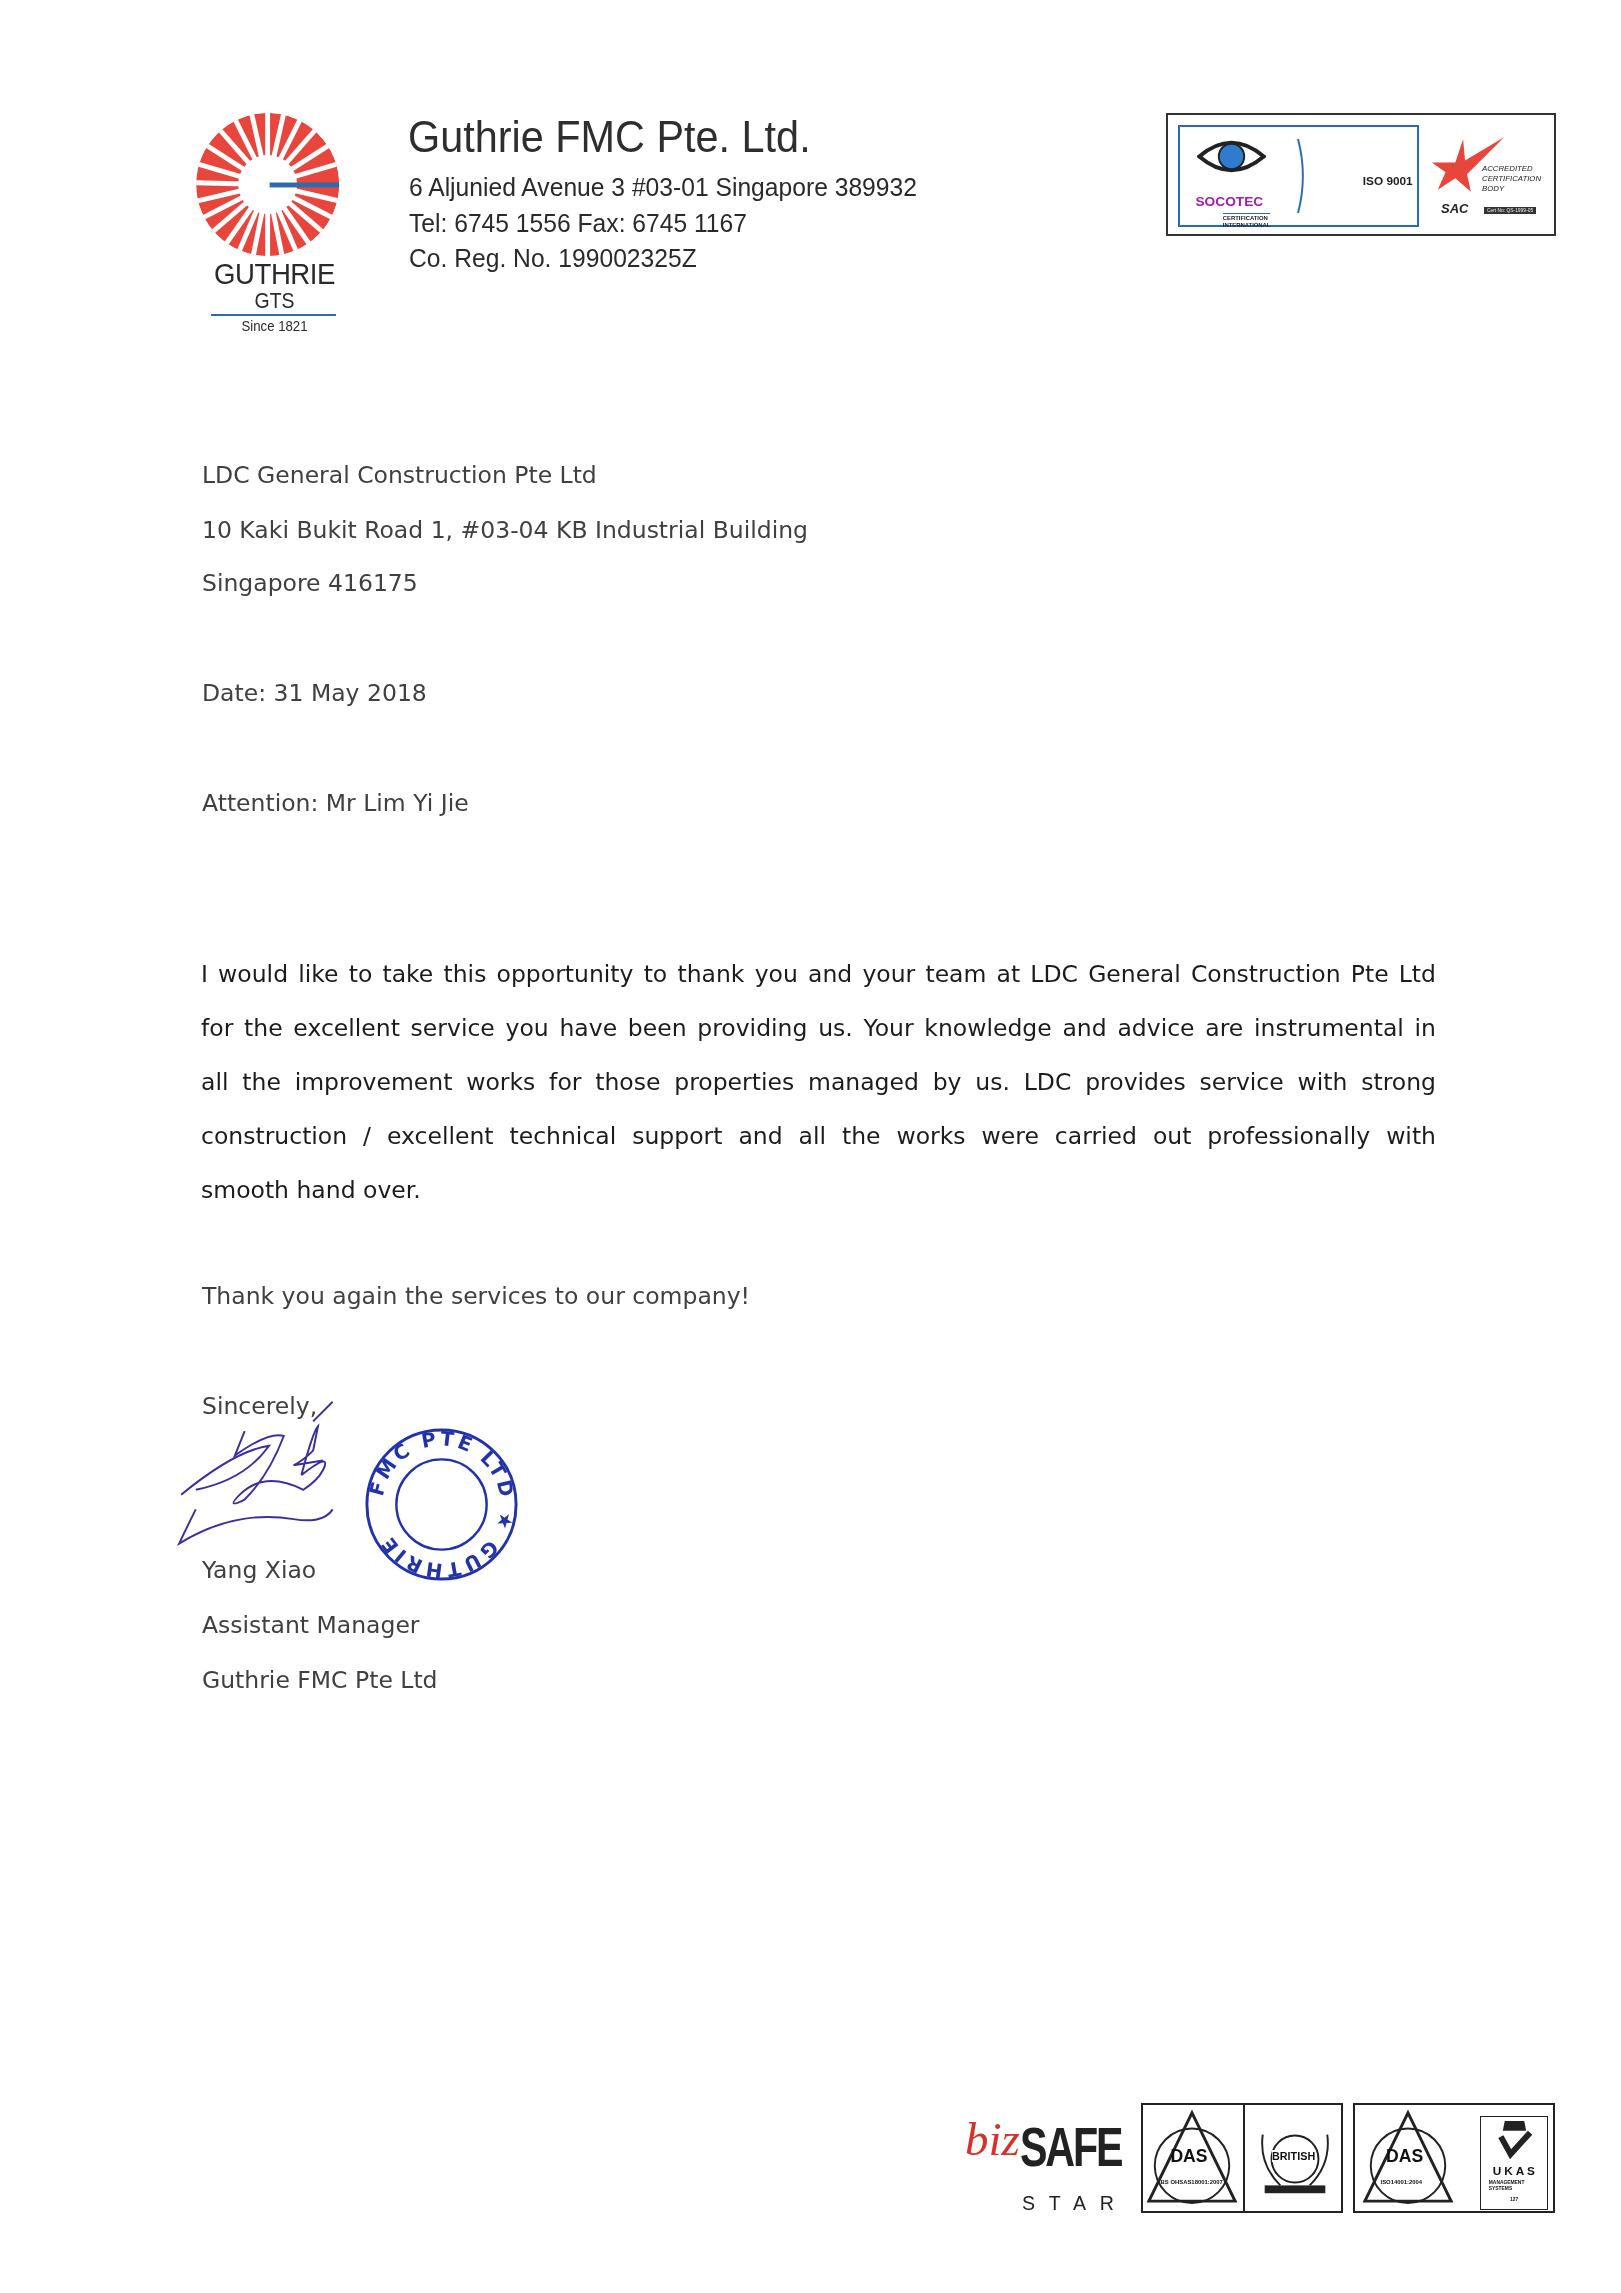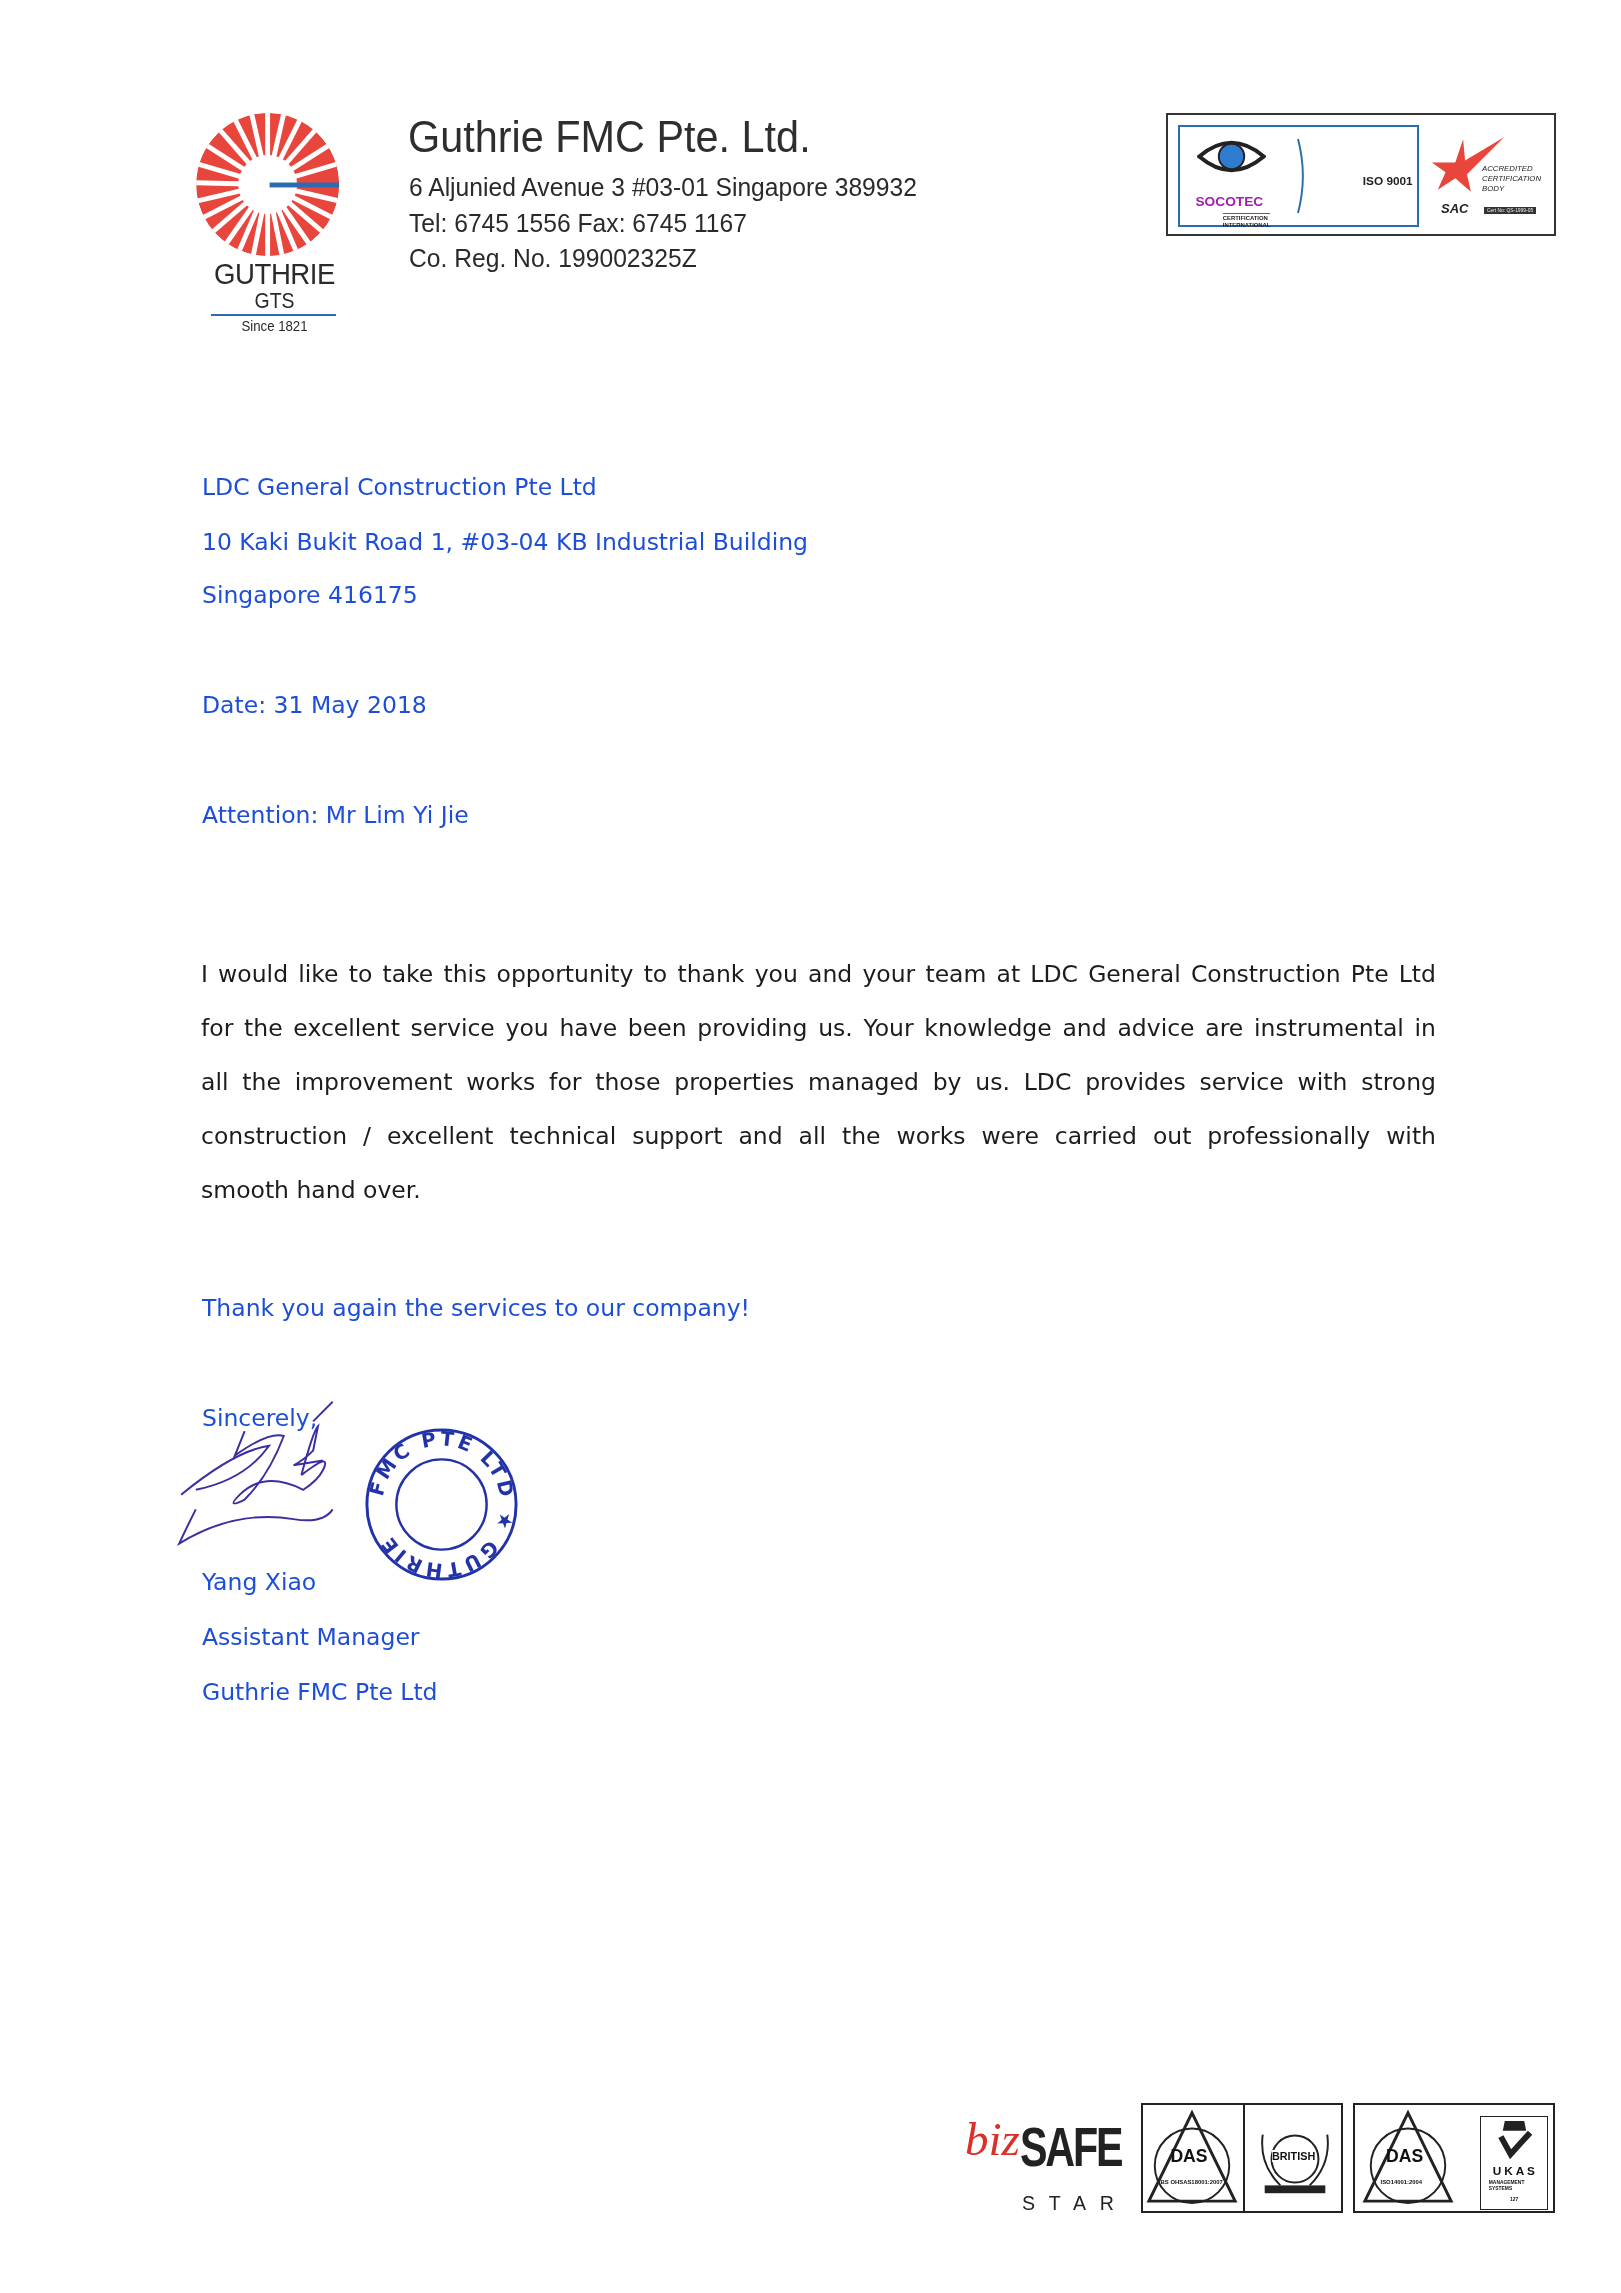--- a/index.html
+++ b/index.html
@@ -17,21 +17,21 @@
 
   .cert-box { left:1166px; top:113px; width:390px; height:123px; border:2px solid #333; box-sizing:border-box; }
   .cert-inner { position:absolute; left:9.8px; top:9.8px; width:241px; height:102px; border:2px solid #2b6cb0; box-sizing:border-box; }
   .socotec-text { position:absolute; left:15.7px; top:67px; font-size:13.7px; font-weight:bold; color:#a21caf; }
   .socotec-sub { position:absolute; left:43px; top:86px; font-size:5.9px; font-weight:bold; color:#222; line-height:6.9px; border-top:1px solid #2b6cb0; padding-top:1px; }
   .iso-label { position:absolute; left:147px; top:47px; font-size:11.8px; font-weight:bold; color:#222;margin-left:36px; }
   .sac-text { position:absolute; left:273px; top:86px; font-size:13px; font-weight:bold; font-style:italic; color:#222; }
   .sac-acc { position:absolute; left:314px; top:49px; font-size:7.8px; font-style:italic; color:#222; line-height:9.8px; }
   .sac-cert { position:absolute; left:316px; top:92px; font-size:4.9px; background:#333; color:#eee; padding:1px 2.9px; }
 
-  .txt { position:absolute; left:202px; font-family:"DejaVu Sans", sans-serif; font-size:23.5px; color:#1d4ed8; white-space:nowrap; transform-origin:left top;margin-top:12px; }
+  .txt { position:absolute; left:202px; font-family:"DejaVu Sans", sans-serif; font-size:23.5px; color:#404040; white-space:nowrap; transform-origin:left top; }
   .body-para { position:absolute; left:201px; top:947px; width:1235px; font-family:"DejaVu Sans", sans-serif; font-size:23.5px; line-height:54px; color:#1c1c1c; text-align:justify; }
   .body-line { display:block; text-align:justify; text-align-last:justify; white-space:nowrap; overflow:hidden; }
   .body-line.last { text-align-last:left; }
 
   .stamp { left:363px; top:1426px; width:157px; height:157px; }
   .signature { left:176px; top:1392px; width:196px; height:176px; }
 
   .footer { left:965px; top:2100px; }
   .bizsafe { position:absolute; left:0; top:9.8px; width:157px; height:118px; }
   .biz { position:absolute; left:0; top:2px; font-size:47px; font-style:italic; color:#d9302a; font-family:"Liberation Serif", serif; }

